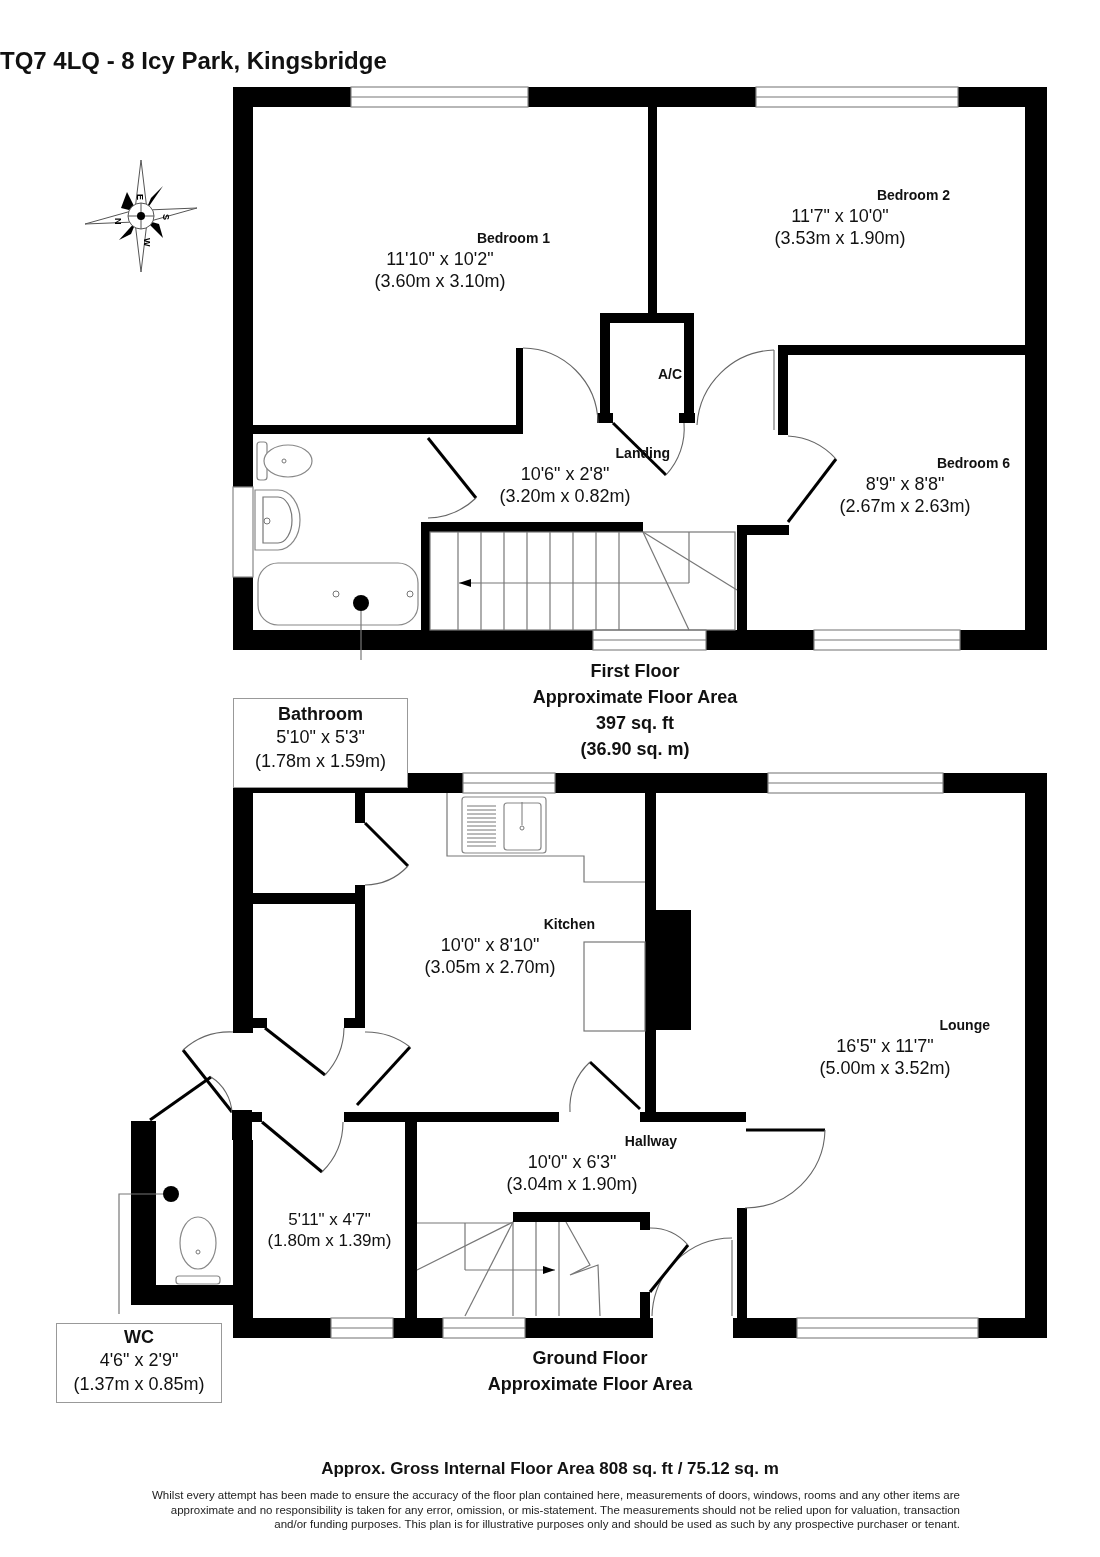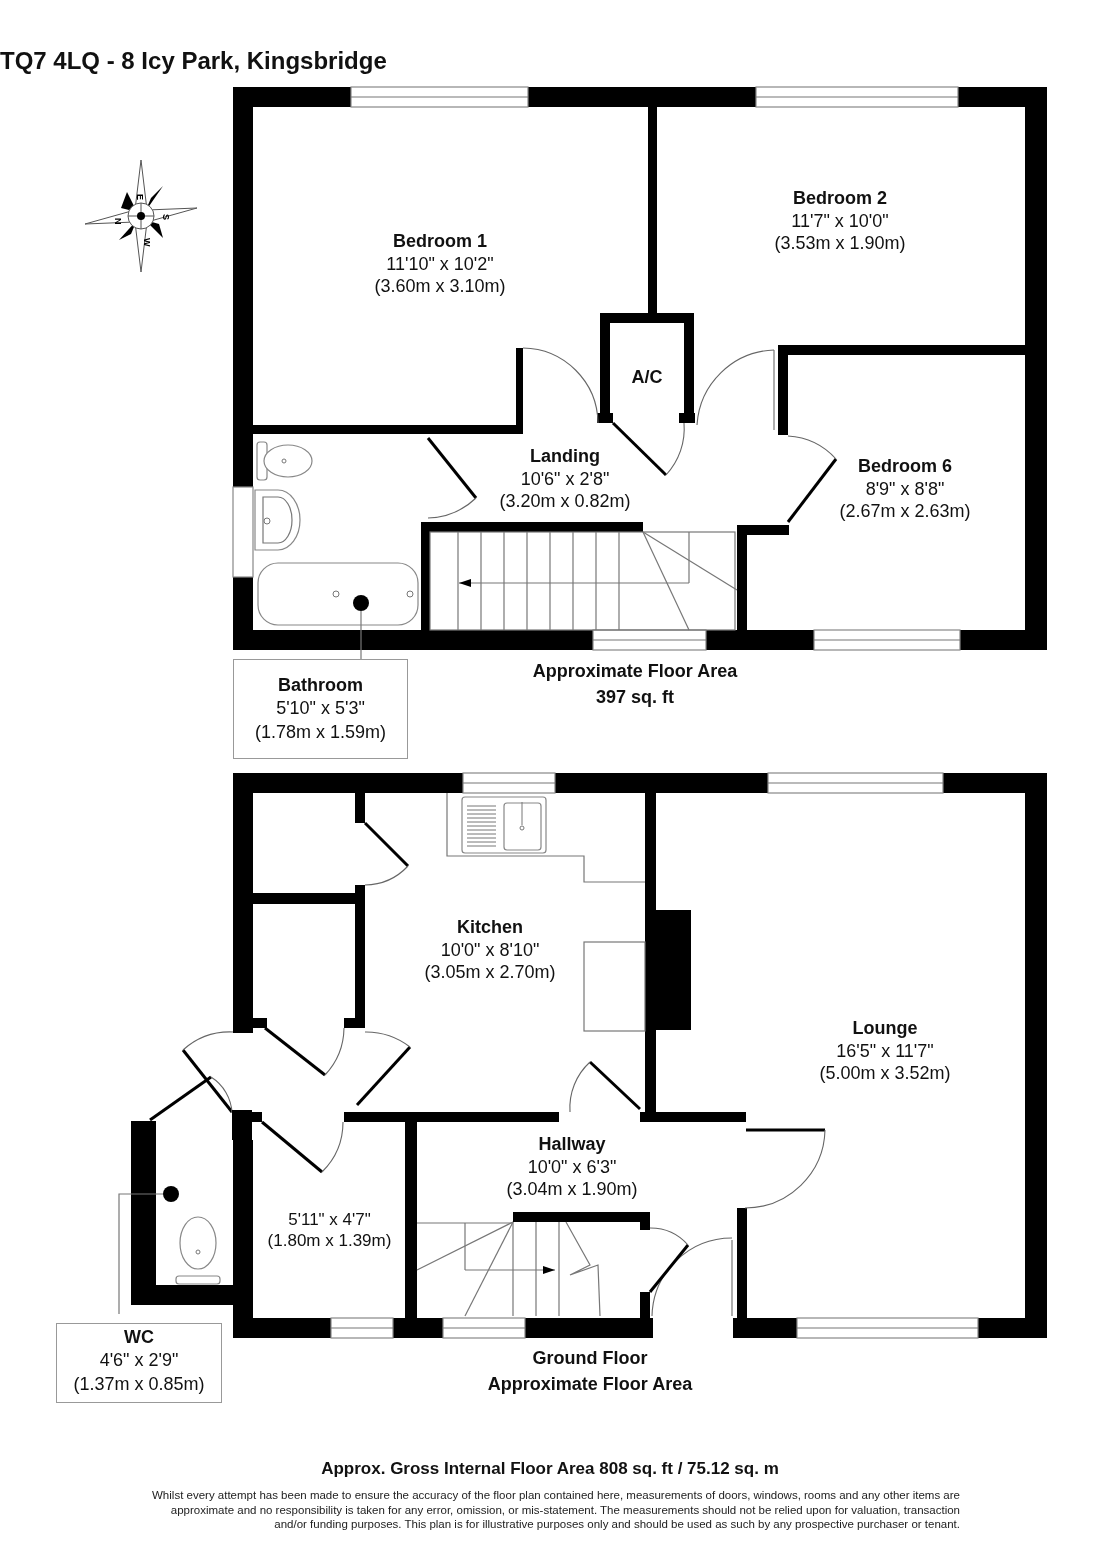--- a/index.html
+++ b/index.html
@@ -4,21 +4,21 @@
 <style>
   html, body { margin:0; padding:0; background:#ffffff; }
   body { width:1100px; height:1557px; position:relative; overflow:hidden; font-family:"Liberation Sans", sans-serif; color:#111; }
   #plan { position:absolute; left:0; top:0; width:1100px; height:1557px; }
   .wall { fill:#000; }
   .thin { stroke:#777; stroke-width:1.2; fill:none; }
   .thin-w { stroke:#888; stroke-width:1.2; fill:#fff; }
   .door { stroke:#000; stroke-width:3; fill:none; }
   .arc { stroke:#666; stroke-width:1.1; fill:none; }
   .lbl { position:absolute; text-align:center; white-space:nowrap; line-height:1.25; }
-  .lbl .name { font-weight:bold; font-size:18px; }
+  .lbl .name { font-weight:bold; font-size:14px;text-align:right; }
   .lbl .dim { font-size:18px; }
   .title { position:absolute; left:0; width:1100px; top:34px; font-weight:bold; font-size:24px;margin-top:13px; }
   .area { position:absolute; text-align:center; font-weight:bold; font-size:18px; line-height:1.45; white-space:nowrap; }
   .box { position:absolute; border:1.5px solid #999; background:#fff; text-align:center; font-size:18px; line-height:1.3; }
   .gross { position:absolute; left:0; width:1100px; top:1459px; text-align:center; font-weight:bold; font-size:17px; }
   .disc { position:absolute; left:140px; width:820px; top:1488px; text-align:right; font-size:11.5px; line-height:1.27; color:#222; }
   .compass-lbl { font-size:9px; font-family:"Liberation Sans", sans-serif; font-weight:bold; }
 </style>
 </head>
 <body>
@@ -268,28 +268,30 @@
   <div class="dim">(2.67m x 2.63m)</div>
 </div>
 <div class="lbl" style="left:460px;top:445px;width:210px;">
   <div class="name">Landing</div>
   <div class="dim">10'6" x 2'8"</div>
   <div class="dim">(3.20m x 0.82m)</div>
 </div>
 <div class="lbl" style="left:612px;top:366px;width:70px;">
   <div class="name">A/C</div>
 </div>
-<div class="box" style="left:233px;top:659px;width:173px;height:84px;padding-top:14px;">
+<div class="box" style="left:233px;top:698px;width:173px;height:84px;padding-top:4px;">
   <div style="font-weight:bold;">Bathroom</div>
   <div>5'10" x 5'3"</div>
   <div>(1.78m x 1.59m)</div>
 </div>
 <div class="area" style="left:480px;top:658px;width:310px;">
+  <div>First Floor</div>
   <div>Approximate Floor Area</div>
   <div>397 sq. ft</div>
+  <div>(36.90 sq. m)</div>
 </div>
 
 <div class="lbl" style="left:385px;top:916px;width:210px;">
   <div class="name">Kitchen</div>
   <div class="dim">10'0" x 8'10"</div>
   <div class="dim">(3.05m x 2.70m)</div>
 </div>
 <div class="lbl" style="left:780px;top:1017px;width:210px;">
   <div class="name">Lounge</div>
   <div class="dim">16'5" x 11'7"</div>

